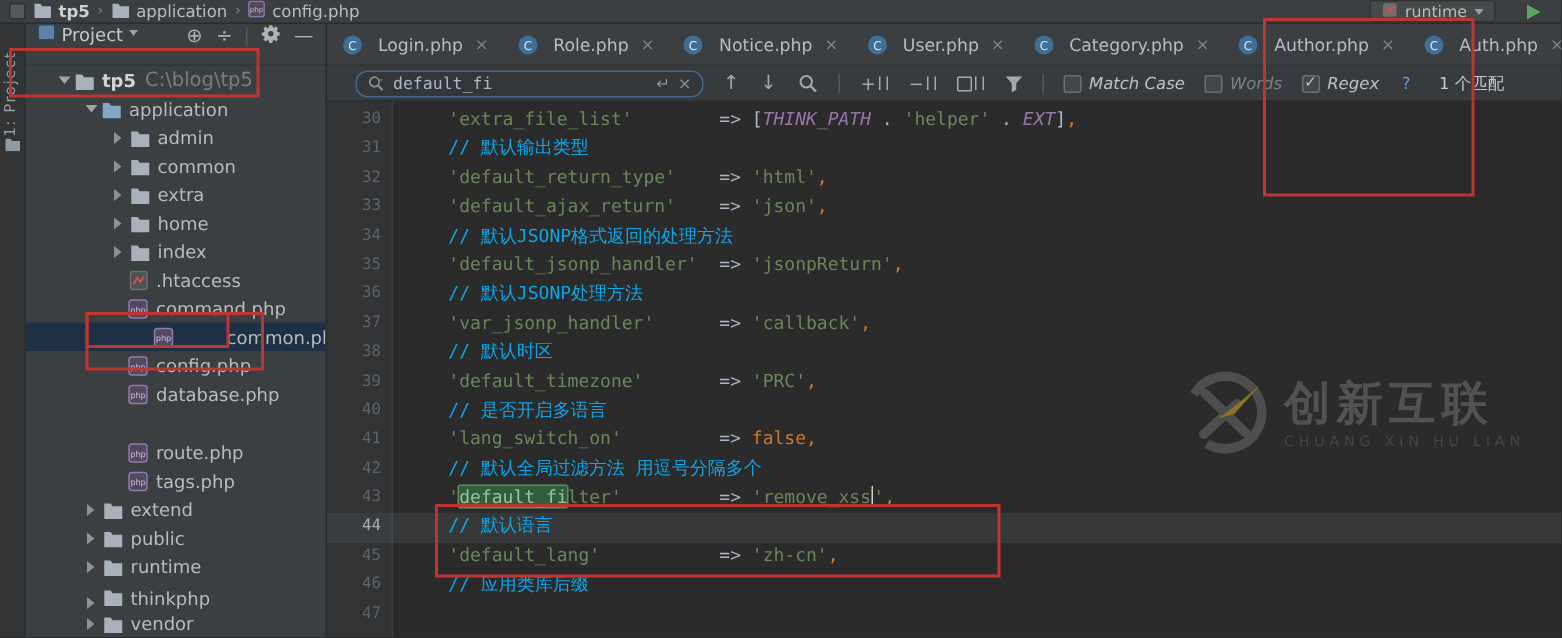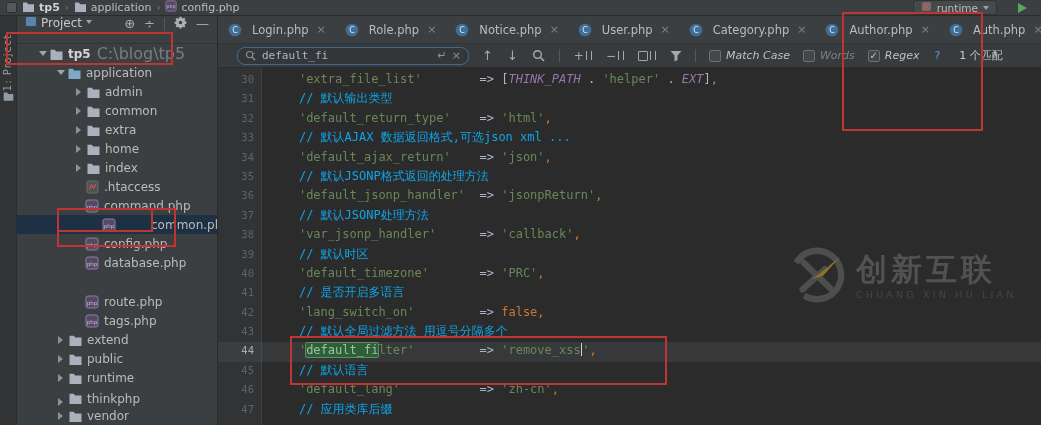--- a/index.html
+++ b/index.html
@@ -34,21 +34,21 @@
   .vsep{width:1px;height:13px;background:#55585A}
   .tree{position:absolute;left:0;top:28px;right:0;bottom:0;overflow:hidden}
   .trow{height:19px;display:flex;align-items:center;white-space:nowrap;box-sizing:border-box}
   .trow.sel{background:#1D3044}
   .chev{flex:0 0 11px;display:flex;align-items:center;justify-content:center}
   .cv-e{width:0;height:0;border:4px solid transparent;border-top:5px solid #A2A5A7;margin-top:4px}
   .cv-c{width:0;height:0;border:4px solid transparent;border-left:5px solid #8F9294;margin-left:3px}
   .ticon{flex:0 0 16px;height:16px;display:flex;align-items:center;justify-content:center;margin-right:4px}
   .tlabel{font-size:12px;color:#BBBBBB}
   .tlabel.bold{font-weight:bold;color:#D5D5D5}
-  .tpath{margin-left:6px;font-size:16px;color:#7A7D80}
+  .tpath{margin-left:6px;font-size:13px;color:#7A7D80}
   
   .tabbar{position:absolute;left:218px;top:16px;width:823px;height:28px;background:#3C3F41;display:flex;
           align-items:stretch;border-bottom:1px solid #323436;box-sizing:border-box;overflow:hidden}
   .tab{display:flex;align-items:center;gap:5px;padding:0 9px;font-size:11.5px;color:#BBBBBB;position:relative}
   .tclose{color:#808385;font-size:11px;margin-left:3px}
   
   .searchbar{position:absolute;left:218px;top:44px;width:823px;height:24px;background:#383B3D;display:flex;
              align-items:center;gap:13px;padding-left:19px;box-sizing:border-box;border-bottom:1px solid #2B2B2B}
   .sfield{width:232px;height:18px;background:#33373A;border:1px solid #44688C;border-radius:8px;display:flex;
           align-items:center;gap:5px;padding:0 7px;box-sizing:border-box}
@@ -523,21 +523,20 @@
       <div class="gnum">43</div>
       <div class="gnum cur">44</div>
       <div class="gnum">45</div>
       <div class="gnum">46</div>
       <div class="gnum">47</div>
     </div>
   <div class="ccol" id="ccol">
       <div class="cline"><span class="seg-p">    </span><span class="seg-s">'extra_file_list'</span><span class="seg-p">        =&gt; [</span><span class="seg-k">THINK_PATH</span><span class="seg-p"> . </span><span class="seg-s">'helper'</span><span class="seg-p"> . </span><span class="seg-k">EXT</span><span class="seg-p">]</span><span class="seg-w">,</span></div>
       <div class="cline"><span class="seg-p">    </span><span class="seg-c">// 默认输出类型</span></div>
       <div class="cline"><span class="seg-p">    </span><span class="seg-s">'default_return_type'</span><span class="seg-p">    =&gt; </span><span class="seg-s">'html'</span><span class="seg-w">,</span></div>
-      <div class="cline"><span class="seg-p">    </span><span class="seg-c">// 默认AJAX 数据返回格式,可选json xml ...</span></div>
       <div class="cline"><span class="seg-p">    </span><span class="seg-s">'default_ajax_return'</span><span class="seg-p">    =&gt; </span><span class="seg-s">'json'</span><span class="seg-w">,</span></div>
       <div class="cline"><span class="seg-p">    </span><span class="seg-c">// 默认JSONP格式返回的处理方法</span></div>
       <div class="cline"><span class="seg-p">    </span><span class="seg-s">'default_jsonp_handler'</span><span class="seg-p">  =&gt; </span><span class="seg-s">'jsonpReturn'</span><span class="seg-w">,</span></div>
       <div class="cline"><span class="seg-p">    </span><span class="seg-c">// 默认JSONP处理方法</span></div>
       <div class="cline"><span class="seg-p">    </span><span class="seg-s">'var_jsonp_handler'</span><span class="seg-p">      =&gt; </span><span class="seg-s">'callback'</span><span class="seg-w">,</span></div>
       <div class="cline"><span class="seg-p">    </span><span class="seg-c">// 默认时区</span></div>
       <div class="cline"><span class="seg-p">    </span><span class="seg-s">'default_timezone'</span><span class="seg-p">       =&gt; </span><span class="seg-s">'PRC'</span><span class="seg-w">,</span></div>
       <div class="cline"><span class="seg-p">    </span><span class="seg-c">// 是否开启多语言</span></div>
       <div class="cline"><span class="seg-p">    </span><span class="seg-s">'lang_switch_on'</span><span class="seg-p">         =&gt; </span><span class="seg-w">false,</span></div>
       <div class="cline"><span class="seg-p">    </span><span class="seg-c">// 默认全局过滤方法 用逗号分隔多个</span></div>

